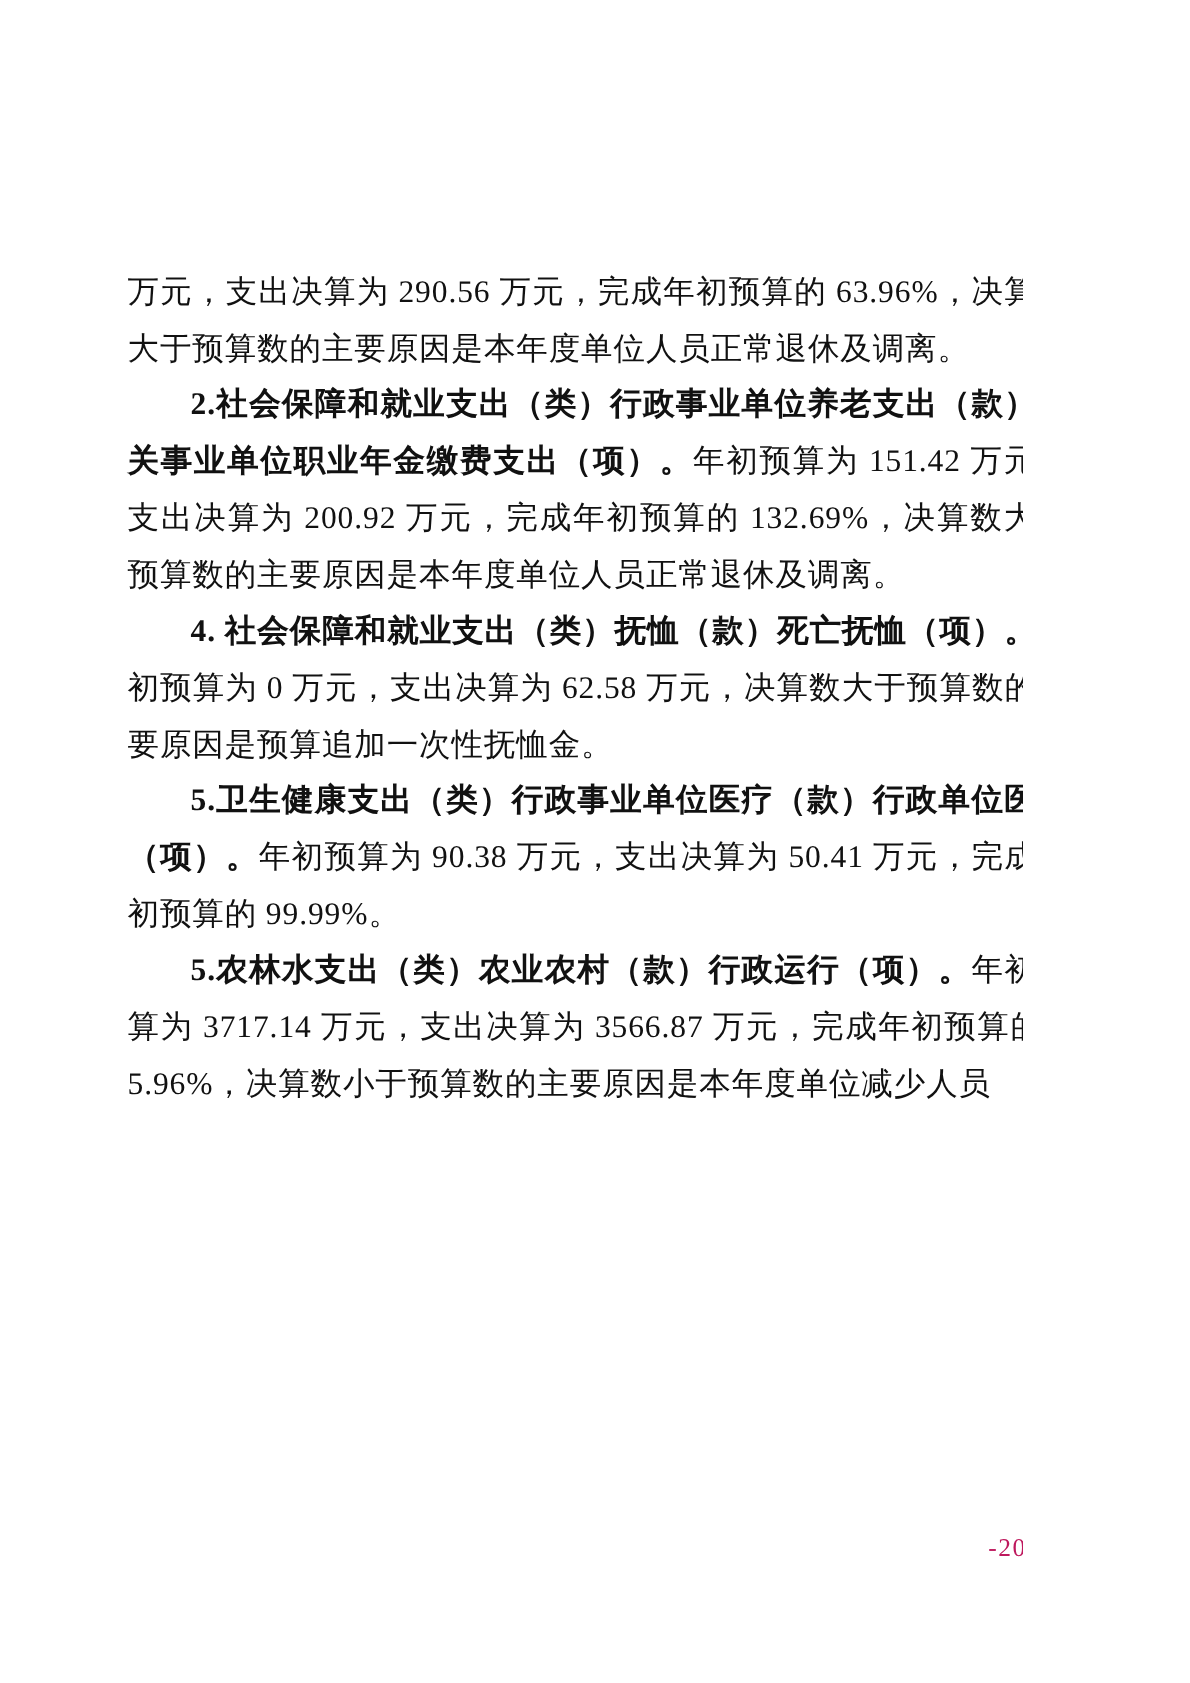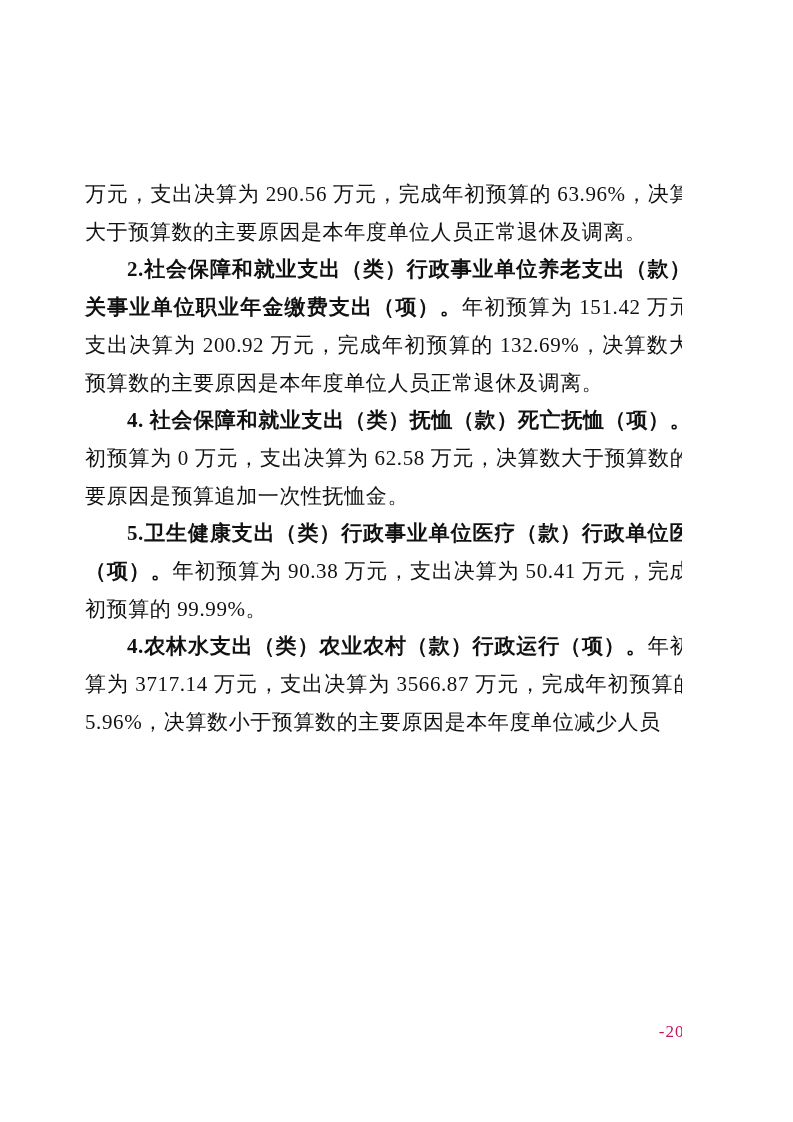--- a/index.html
+++ b/index.html
@@ -61,19 +61,19 @@
     <p class="no-indent"><span>万元，支出决算为 290.56 万元，完成年初预算的 63.96%，决算数大于预算数的主要原因是本年度单位人员正常退休及调离。</span></p>
 
     <p><b>2.社会保障和就业支出（类）行政事业单位养老支出（款）机关事业单位职业年金缴费支出（项）。</b><span>年初预算为 151.42 万元，支出决算为 200.92 万元，完成年初预算的 132.69%，决算数大于预算数的主要原因是本年度单位人员正常退休及调离。</span></p>
 
     <p><b>4. 社会保障和就业支出（类）抚恤（款）死亡抚恤（项）。</b><span>年初预算为 0 万元，支出决算为 62.58 万元，决算数大于预算数的主要原因是预算追加一次性抚恤金。</span></p>
 
     <p><b>5.卫生健康支出（类）行政事业单位医疗（款）行政单位医疗（项）。</b><span>年初预算为 90.38 万元，支出决算为 50.41 万元，完成年初预算的 99.99%。</span></p>
 
 
 
-    <p><b>4.农林水支出（类）农业农村（款）行政运行（项）。</b><span>年初预算为 3717.14 万元，支出决算为 3566.87 万元，完成年初预算的 95.96%，决算数小于预算数的主要原因是本年度单位减少人员</span></p>
+    <p><b>5.农林水支出（类）农业农村（款）行政运行（项）。</b><span>年初预算为 3717.14 万元，支出决算为 3566.87 万元，完成年初预算的 95.96%，决算数小于预算数的主要原因是本年度单位减少人员</span></p>
 
   </div>
 
   <div class="page-number">-20-</div>
 
 </div>
 
 </body></html>

